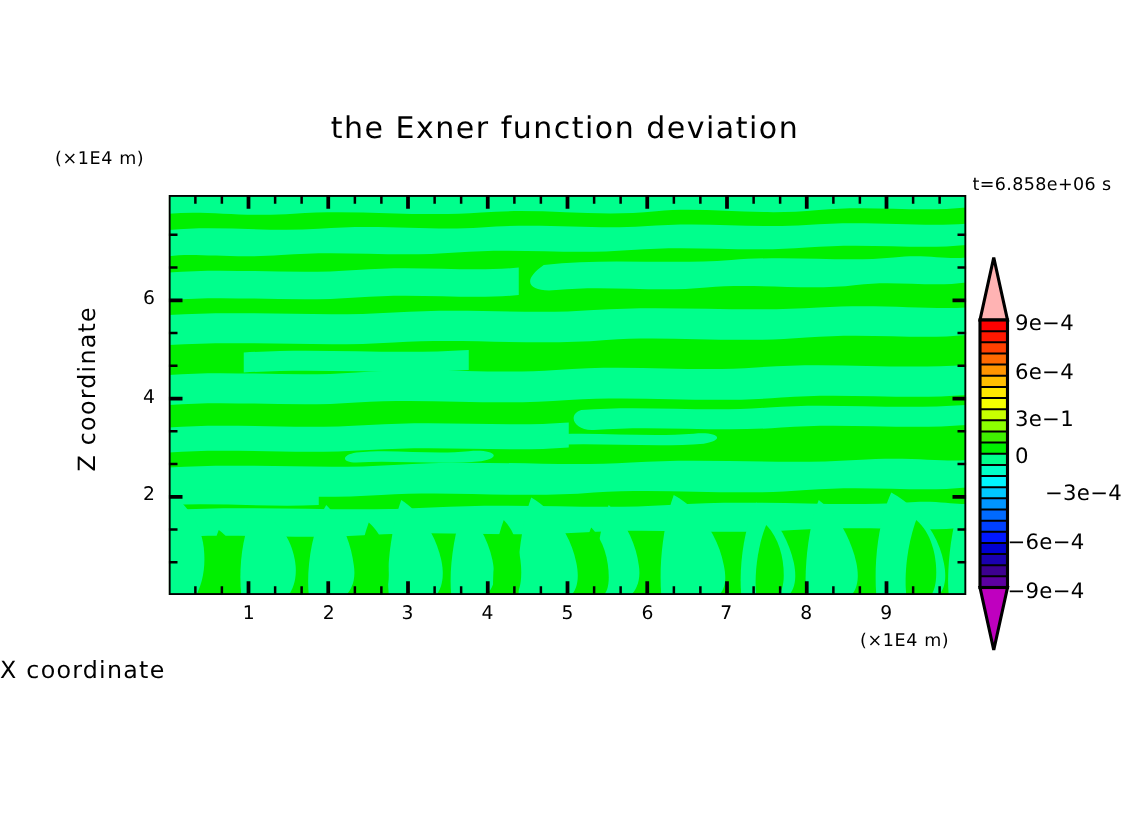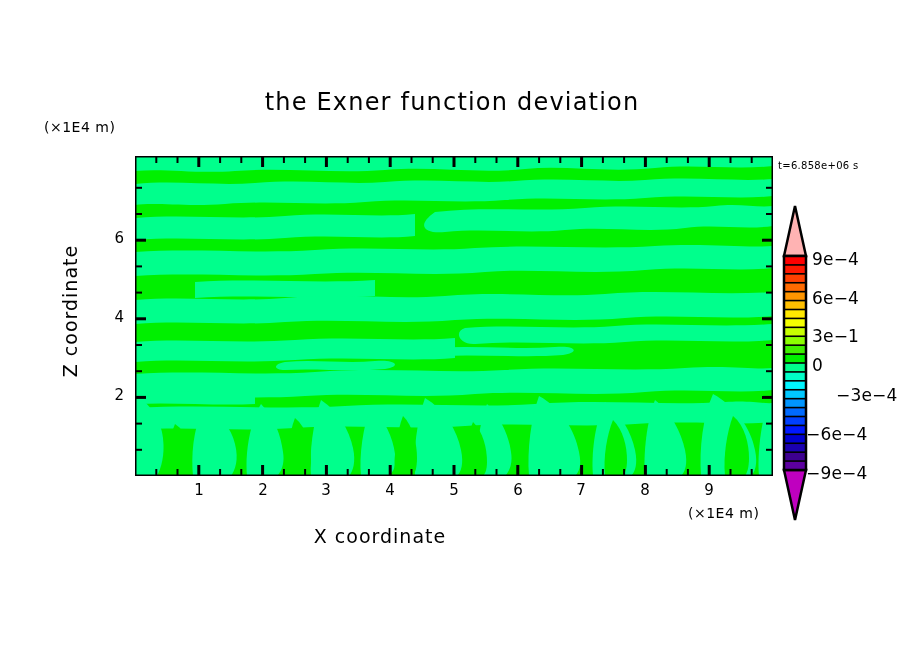--- a/index.html
+++ b/index.html
@@ -6,23 +6,23 @@
   body{width:904px;height:654px;position:relative;overflow:hidden;
        font-family:"DejaVu Sans",sans-serif;color:#000;}
   .abs{position:absolute;}
 
   #plot-title{left:0;top:88px;width:904px;text-align:center;font-size:24px;
               letter-spacing:1.2px;font-family:"DejaVu Sans",sans-serif;}
 
   #y-unit-label{left:44px;top:119px;font-size:14px;letter-spacing:.5px;}
   #cbar-unit-label{left:688px;top:505px;font-size:14px;letter-spacing:.5px;}
 
-  #time-label{left:778px;top:160px;font-size:10px;letter-spacing:.3px;}
-
-  #x-axis-title{left:0;top:525px;width:760px;text-align:center;font-size:19px;
+  #time-label{left:778px;top:140px;font-size:14px;letter-spacing:.3px;}
+
+  #x-axis-title{left:0;top:525px;width:760px;font-size:19px;
                 letter-spacing:1px;}
   #y-axis-title{left:-30px;top:300px;width:200px;text-align:center;font-size:19px;
                 letter-spacing:1px;transform:rotate(-90deg);transform-origin:50% 50%;}
 
   .tick-num{font-size:15px;text-align:center;}
   .cb-num{font-size:17px;letter-spacing:.2px;white-space:nowrap;}
 
   svg{display:block;}
 </style>
 </head>

